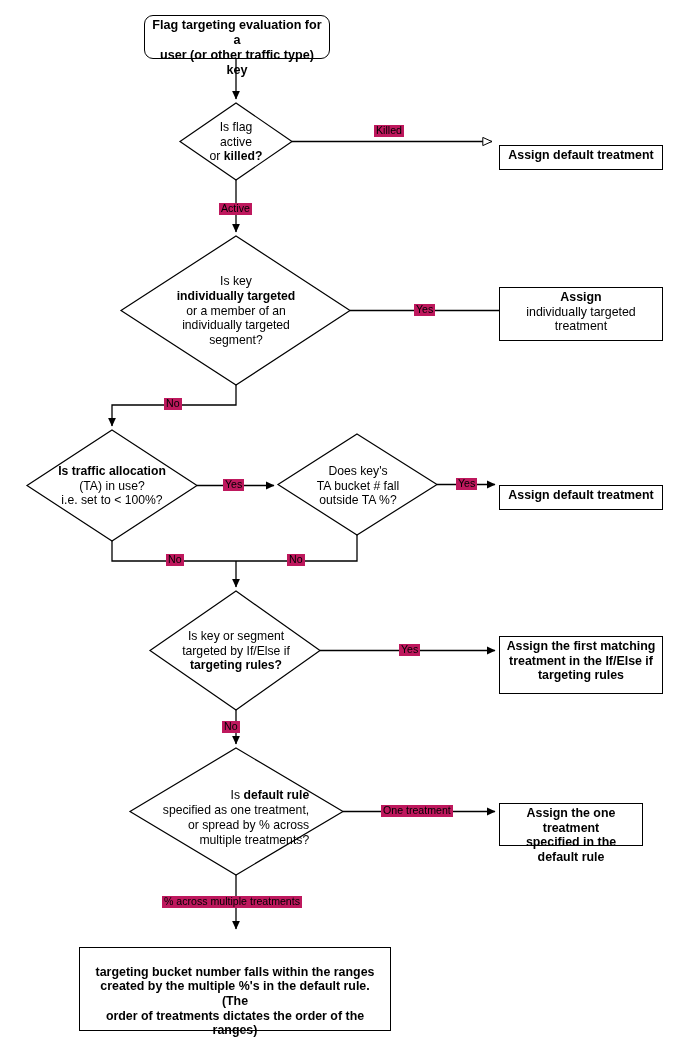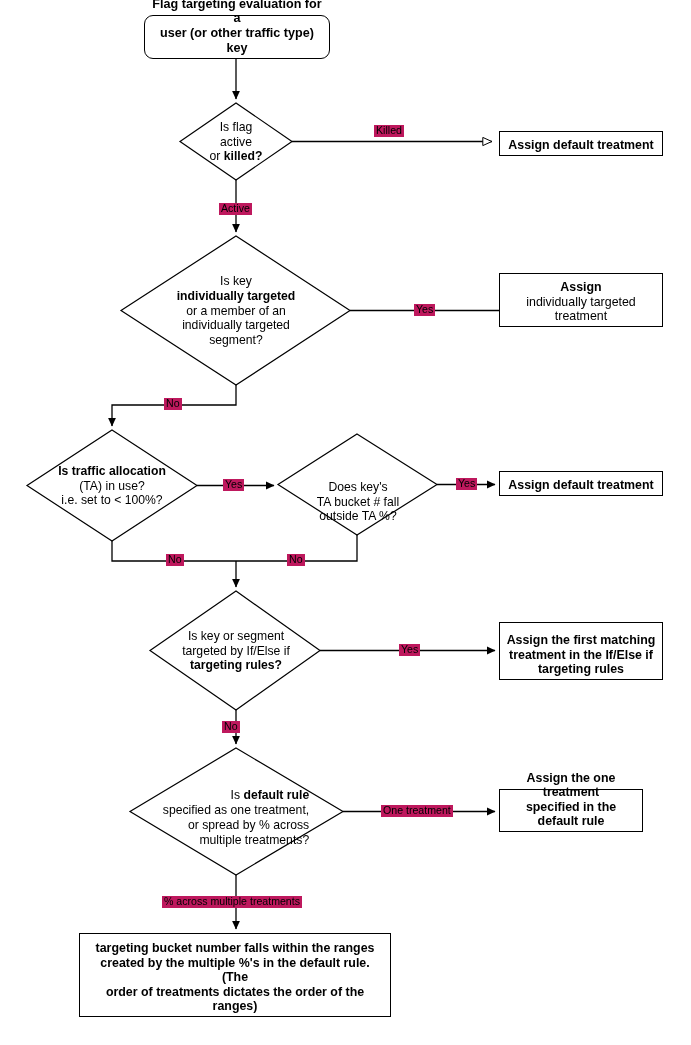--- a/index.html
+++ b/index.html
@@ -23,41 +23,42 @@
     left: 0;
     top: 0;
     width: 691px;
     height: 1045px;
     pointer-events: none;
   }
   .node {
     position: absolute;
     box-sizing: border-box;
     display: flex;
-    align-items: flex-end;
+    align-items: flex-start;
     justify-content: center;
     text-align: center;
     line-height: 1.18;
   }
   
   .terminator {
     border: 1.6px solid #000000;
     border-radius: 9px;
     background: #ffffff;
     font-size: 12.6px;
     font-weight: bold;
     padding: 2px 6px;
   }
   
   .box {
     border: 1.4px solid #000000;
     background: #ffffff;
     font-size: 12.4px;
     font-weight: bold;
     padding: 2px 6px;
+    margin-top: 14px;
   }
   .box.normalweight {
     font-weight: normal;
   }
   .box .strong {
     font-weight: bold;
   }
   
   .diamond-label {
     position: absolute;
@@ -165,21 +166,21 @@
   </div>
 
   <div class="diamond-label" style="left:30px; top:458px; width:164px; height:56px;">
     <div>
       <span class="strong">Is traffic allocation</span><br>
       <span>(TA) in use?</span><br>
       <span>i.e. set to &lt; 100%?</span>
     </div>
   </div>
 
-  <div class="diamond-label" style="left:288px; top:474px; width:140px; height:56px;">
+  <div class="diamond-label" style="left:288px; top:458px; width:140px; height:56px;">
     <div>
       <span>Does key's</span><br>
       <span>TA bucket # fall</span><br>
       <span>outside TA %?</span>
     </div>
   </div>
 
   <div class="diamond-label" style="left:156px; top:623px; width:160px; height:56px;">
     <div>
       <span>Is key or segment</span><br>

